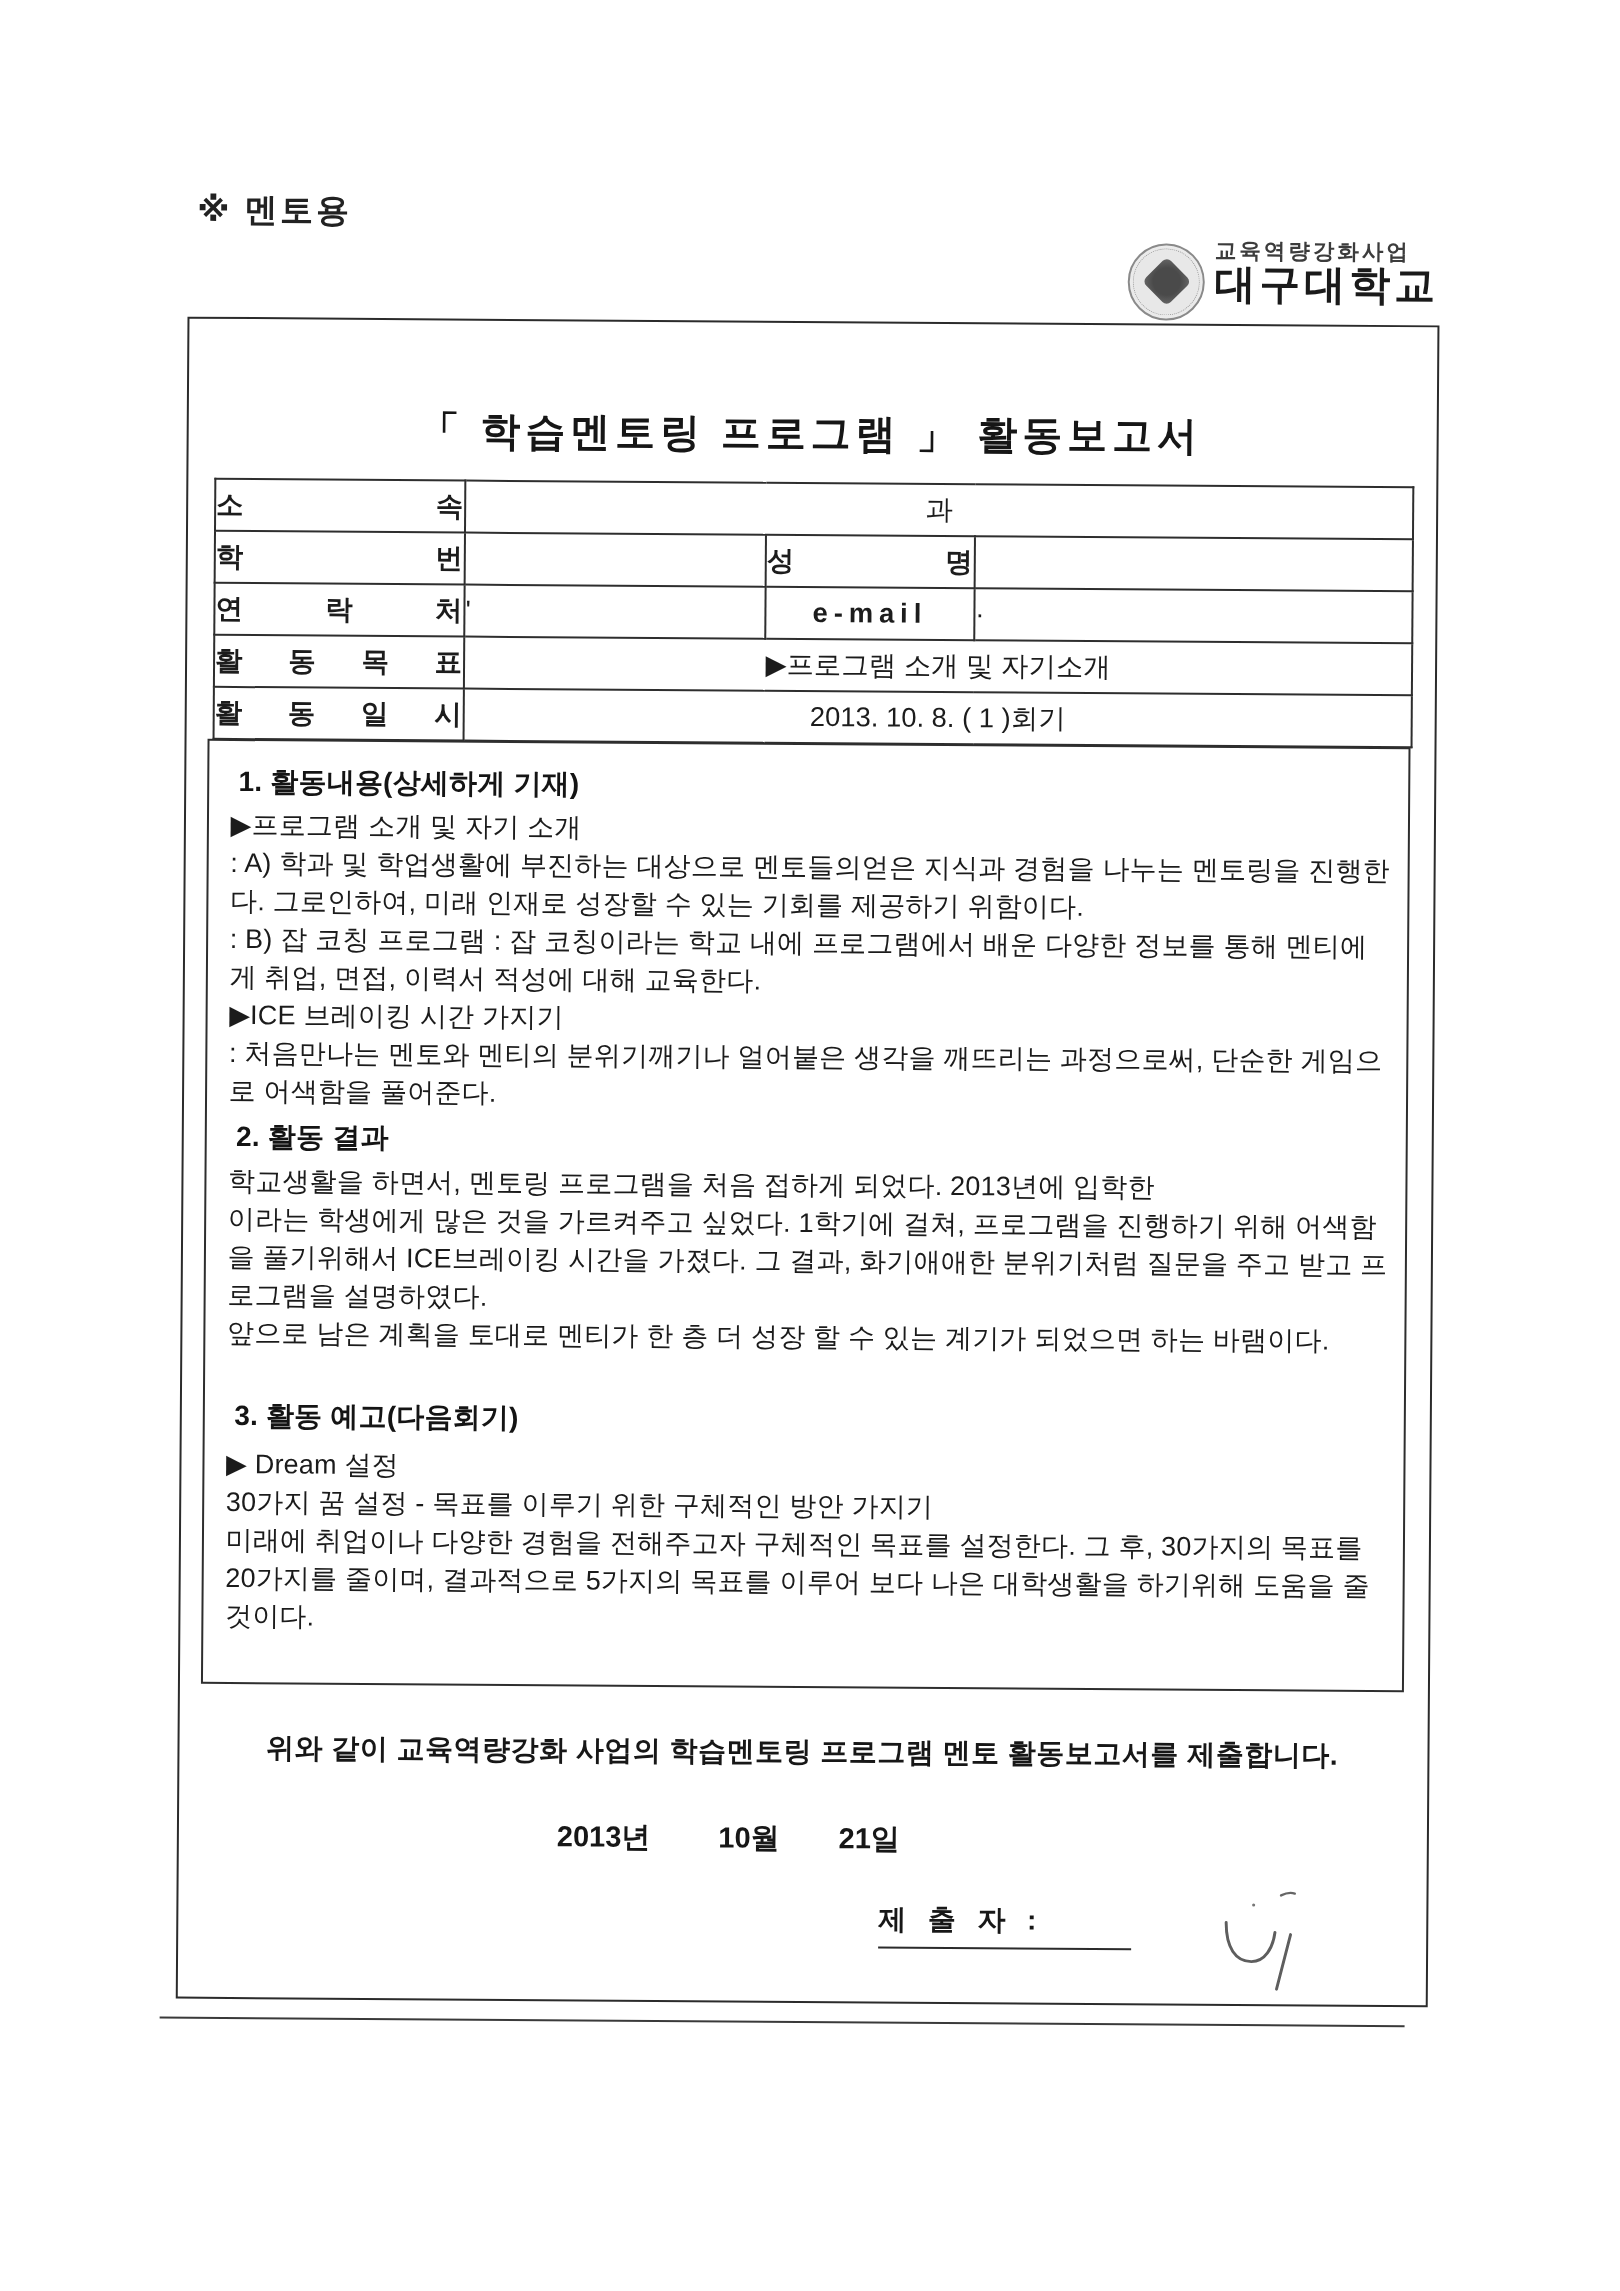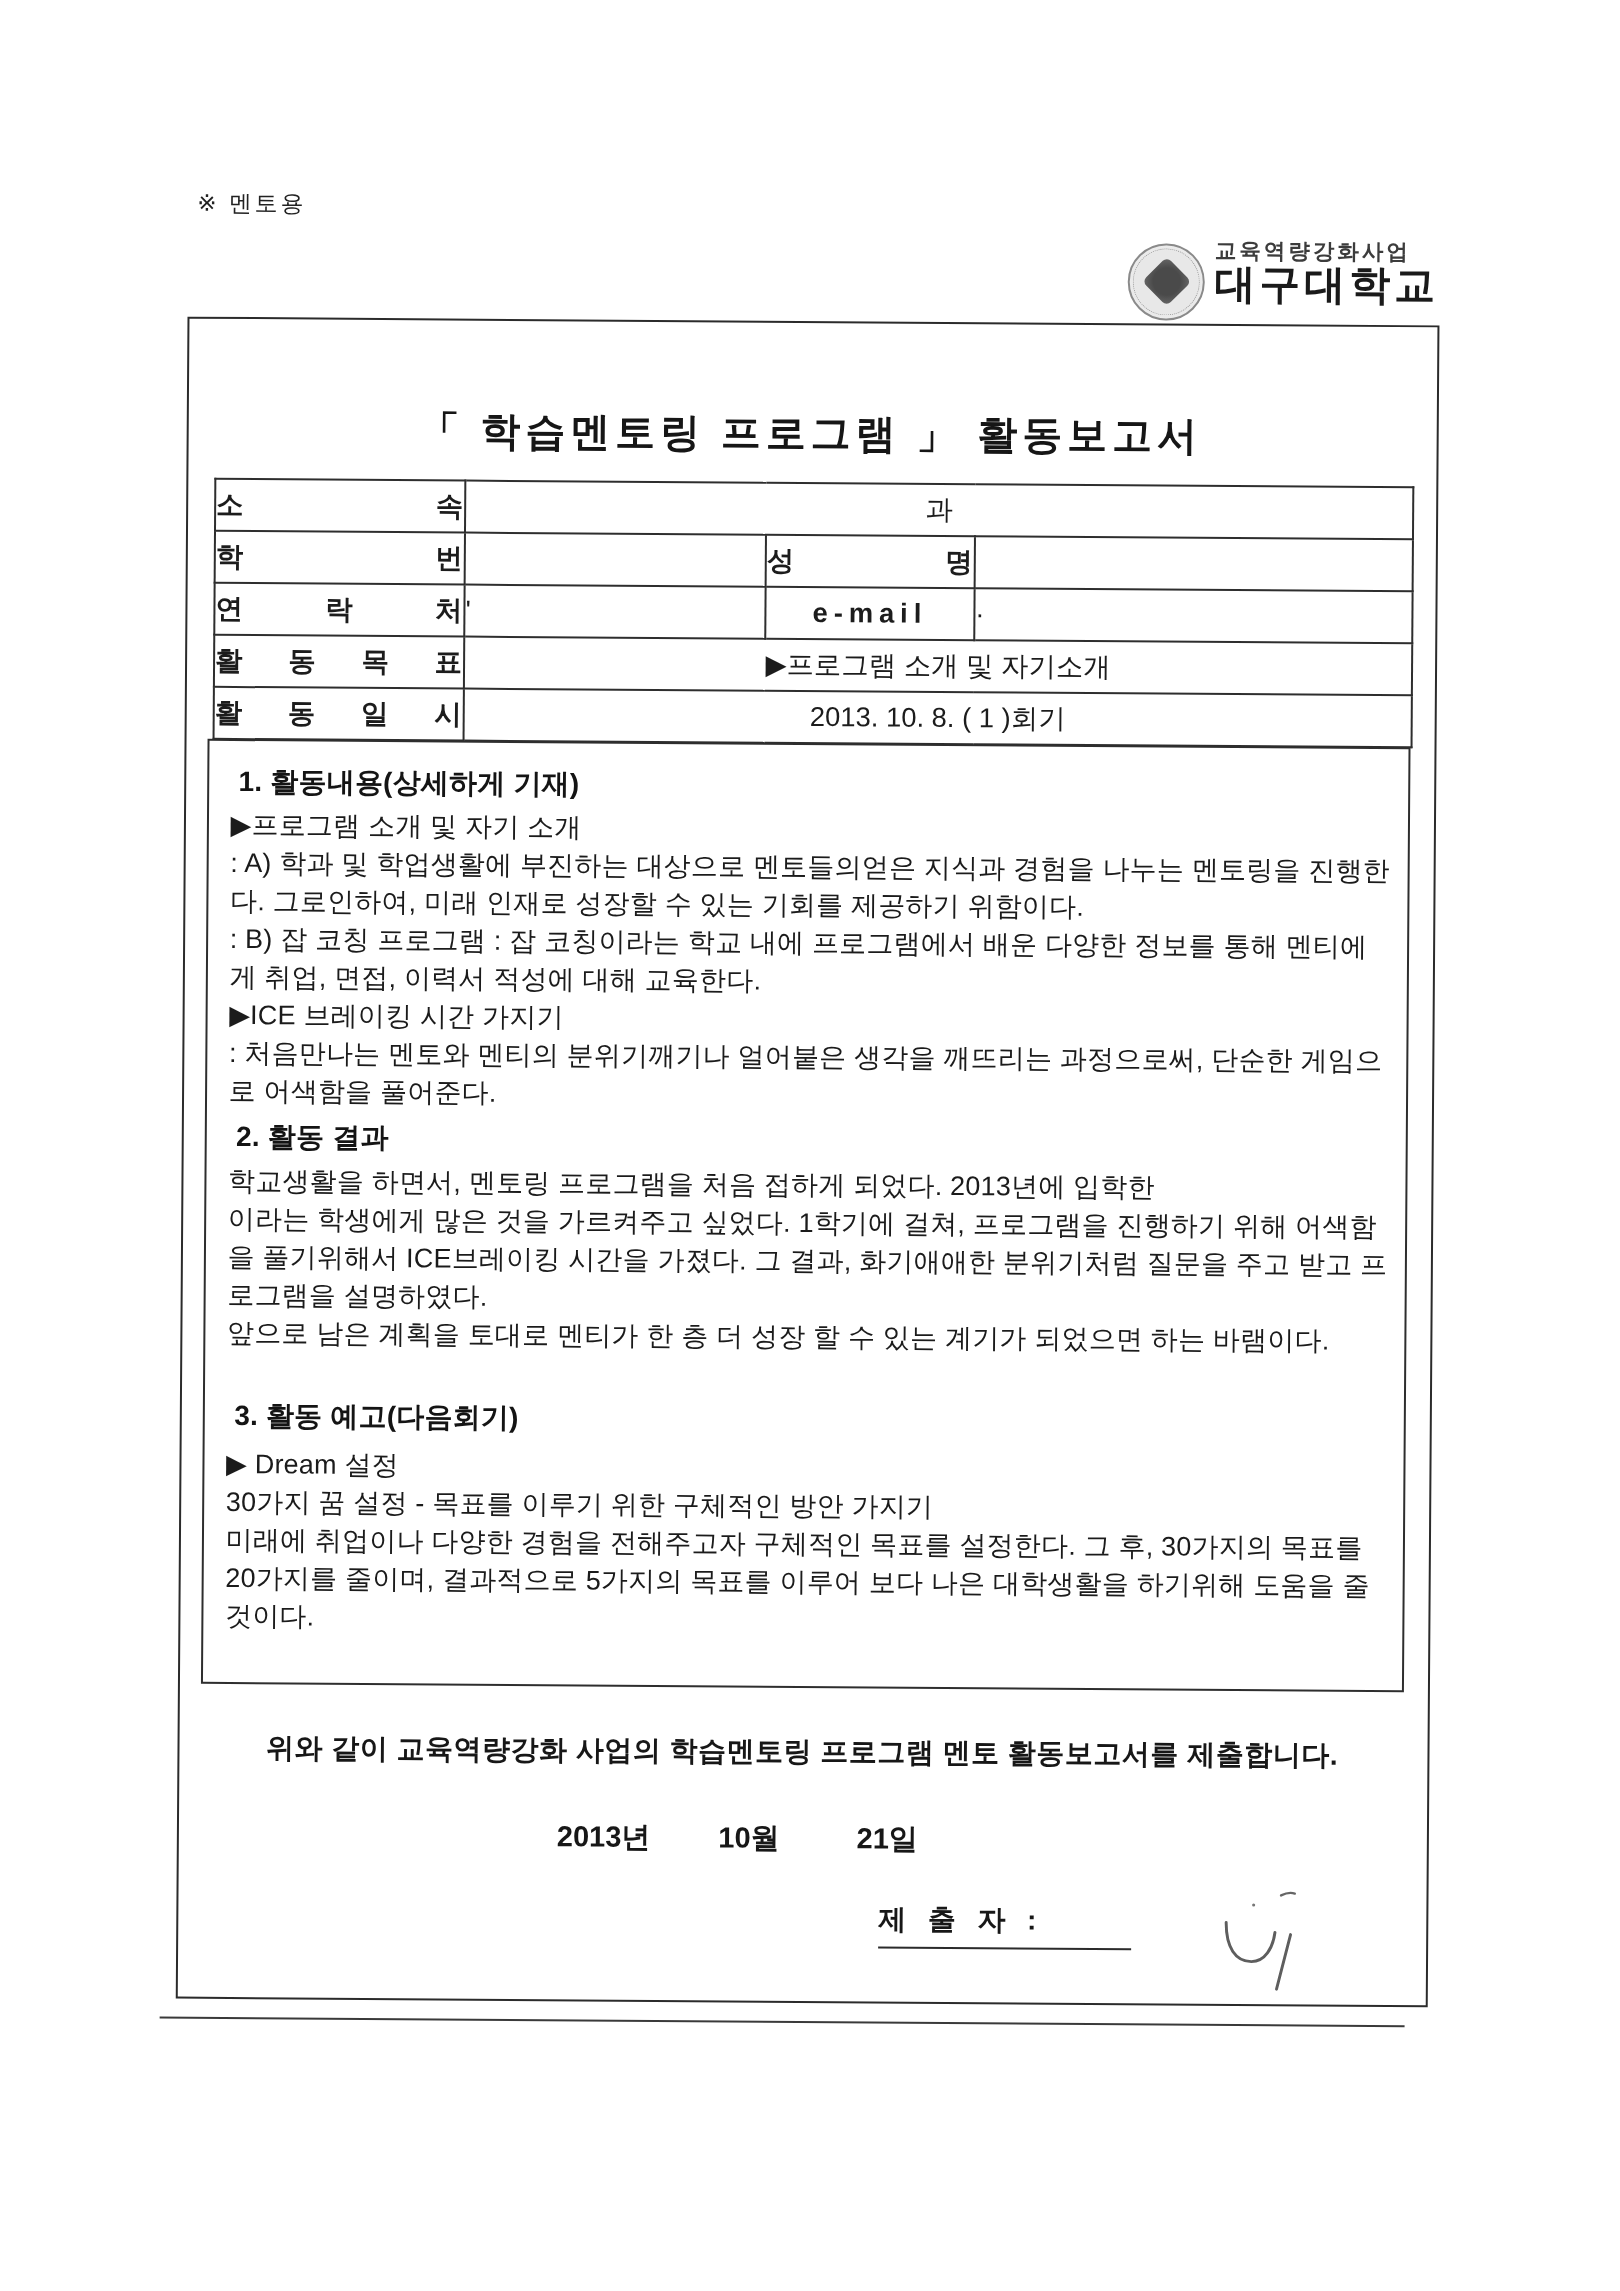--- a/index.html
+++ b/index.html
@@ -4,21 +4,21 @@
 <style>
   html,body{margin:0;padding:0;background:#ffffff;}
   body{width:1620px;height:2292px;position:relative;overflow:hidden;
        font-family:"Liberation Sans","DejaVu Sans",sans-serif;color:#1e1e1e;}
   #sheet{position:absolute;left:0;top:0;width:1620px;height:2292px;
          transform:rotate(0.4deg);transform-origin:50% 42%;}
 
   .abs{position:absolute;}
 
   
-  .corner-note{left:192px;top:192px;font-size:23px;font-weight:400;letter-spacing:2.9px;color:#222;}
+  .corner-note{left:192px;top:192px;font-size:33px;font-weight:700;letter-spacing:2.9px;color:#222;}
 
   
   .logo{left:1123px;top:237px;display:flex;align-items:flex-start;}
   .seal{width:73px;height:73px;border-radius:50%;border:2px solid #8a8a8a;
         outline:1px dotted #9a9a9a;outline-offset:-6.9px;position:relative;margin-top:3.9px;
         background:radial-gradient(circle at 50% 50%,#e8e8e8 0 60%,#f6f6f6 100%);}
   .seal::before{content:"";position:absolute;left:50%;top:50%;width:35px;height:35px;
         background:radial-gradient(circle,#4a4a4a 0 55%,#6b6b6b 100%);
         transform:translate(-50%,-50%) rotate(45deg);border-radius:5.9px;}
   .logo-text{margin-left:9.8px;line-height:1;}
@@ -52,21 +52,21 @@
   .content-box .hd{font-size:28px;font-weight:700;line-height:38px;margin:2px 0 5.9px 7.8px;color:#141414;}
   .hd2{margin-top:7.8px !important;}
   .hd3{margin-top:45px !important;margin-bottom:9.8px !important;}
   .b-line{font-weight:400;}
 
   
   .statement{left:206px;top:1733px;width:1203px;text-align:center;
              font-size:28px;font-weight:700;letter-spacing:0.5px;color:#171717;}
   .date-row{left:563px;top:1819px;font-size:29px;font-weight:700;color:#171717;white-space:nowrap;}
   .date-row .dm{margin-left:68px;}
-  .date-row .dd{margin-left:77px;}
+  .date-row .dd{margin-left:59px;}
   .submitter{left:885px;top:1900px;width:253px;border-bottom:2px solid #2b2b2b;
              padding-bottom:7.8px;font-size:28px;font-weight:700;letter-spacing:6.9px;color:#171717;}
   .handwriting{left:1227px;top:1880px;}
 </style>
 </head>
 <body>
 
 <div id="sheet">
 
   <div class="abs corner-note">※ 멘토용</div>

